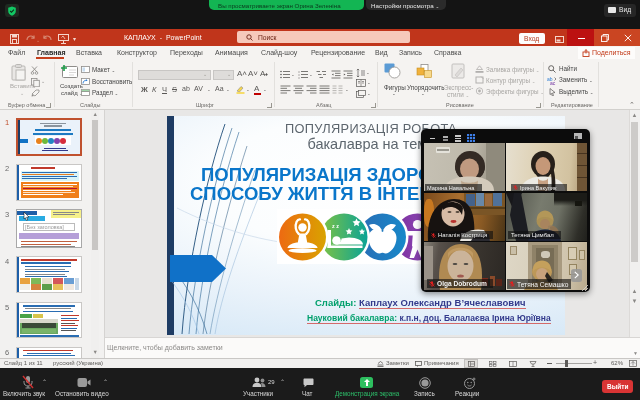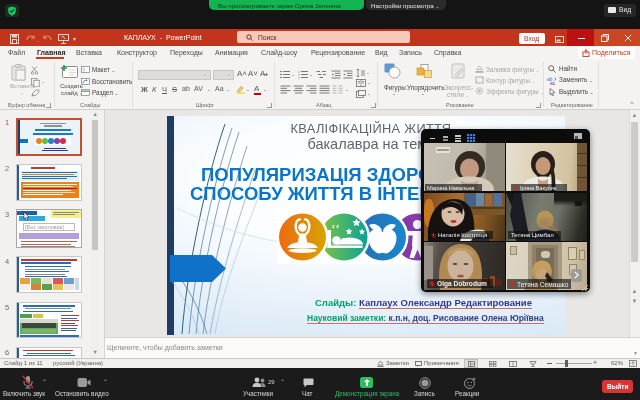--- a/index.html
+++ b/index.html
@@ -418,21 +418,21 @@
   <path d="M29 218 C34 158 52 76 72 16" fill="none" stroke="#2a6496" stroke-width="0.6"></path>
   <path d="M36 218 C42 165 60 92 80 30" fill="none" stroke="#1f4e79" stroke-width="0.5"></path>
   <path d="M43 218 C50 175 68 112 88 54" fill="none" stroke="#4d7da5" stroke-width="0.5"></path>
   <path d="M48 218 C54 180 72 130 92 80" fill="none" stroke="#8fb3d4" stroke-width="0.5"></path>
 
   <path d="M4 150 C20 170 32 190 40 218" fill="none" stroke="#27608f" stroke-width="0.6"></path>
   <path d="M4 164 C16 180 26 198 32 218" fill="none" stroke="#9dc3e6" stroke-width="0.6"></path>
   <path d="M10 92 C50 112 90 124 128 128" fill="none" stroke="#c9d9ea" stroke-width="0.7"></path>
 </svg>
 
-<div class="tx" style="left:167px;top:120.5px;width:408px;text-align:center;font-size:12.8px;letter-spacing:0.3px;color:#5d666e;">КВАЛІФІКАЦІЙНА ЖИТТЯ</div>
+<div class="tx" style="left:167px;top:120.5px;width:408px;text-align:center;font-size:12.8px;letter-spacing:0.3px;color:#5d666e;">ПОПУЛЯРИЗАЦІЯ РОБОТА</div>
 <div class="tx" style="left:167px;top:135.5px;width:408px;text-align:center;font-size:14.5px;color:#5d666e;">бакалавра на тему</div>
 <div class="tx" style="left:201px;top:166px;font-size:18.5px;line-height:1;font-weight:bold;color:#0a76ca;">ПОПУЛЯРИЗАЦІЯ ЗДОРОВОГО</div>
 <div class="tx" style="left:190px;top:185px;font-size:18.5px;line-height:1;font-weight:bold;color:#0a76ca;">СПОСОБУ ЖИТТЯ В ІНТЕРНЕТІ</div>
 
 <div class="abs" style="left:277px;top:209px;width:203px;height:55px;background:#fff;"></div>
 <svg class="abs" style="left:270px;top:205px;" width="220" height="64" viewBox="0 0 220 64">
   <defs>
     <linearGradient id="g1" x1="0" y1="0" x2="1" y2="0">
         <stop offset="0" stop-color="#ed6a12"></stop>
         <stop offset="1" stop-color="#d9a300"></stop>
@@ -485,22 +485,22 @@
   <path d="M36.2 29 C39.2 26.5 40.4 21 38.4 16.8 C37.6 15.2 36.2 14.2 35 14.4" fill="none" stroke="#fff" stroke-width="2.3" stroke-linecap="round"></path>
   <path d="M29.5 28.5 H35.5 L37.5 39 H27.5 Z" fill="#fff"></path>
   <path d="M26.5 37.5 C20.5 38.5 17.5 41 17.5 43 L47.5 43 C47.5 41 44.5 38.5 38.5 37.5 Z" fill="#fff"></path>
   <ellipse cx="32.5" cy="45.6" rx="14" ry="2.3" fill="#fff"></ellipse>
 </svg>
 
 <svg class="abs" style="left:170px;top:255px;" width="56" height="27" viewBox="0 0 56 27">
     <path d="M0 0 H42 L56 13.5 L42 27 H0 Z" fill="#1071c8"></path>
   </svg>
 
-<div class="tx" style="left:315px;top:297px;font-size:9.5px;font-weight:bold;"><span style="color:#00a06c;">Слайды: </span><span style="color:#333a8c;border-bottom:1px solid #d46a6a;">Каплаух Олександр Редактирование</span></div>
-<div class="tx" style="left:307px;top:312.5px;font-size:8.5px;font-weight:bold;"><span style="color:#00a06c;border-bottom:1px solid #d46a6a;">Науковий заметки:</span><span style="color:#333a8c;border-bottom:1px solid #d46a6a;"> к.п.н, доц. Рисование Олена Юріївна</span></div>
+<div class="tx" style="left:315px;top:297px;font-size:9.5px;font-weight:bold;"><span style="color:#00a06c;">Слайды: </span><span style="color:#333a8c;border-bottom:1px solid #d46a6a;">Каплаух Олександр Вʼячеславович</span></div>
+<div class="tx" style="left:307px;top:312.5px;font-size:8.5px;font-weight:bold;"><span style="color:#00a06c;border-bottom:1px solid #d46a6a;">Науковий бакалавра:</span><span style="color:#333a8c;border-bottom:1px solid #d46a6a;"> к.п.н, доц. Балалаєва Ірина Юріївна</span></div>
 
 <div class="abs" style="left:629px;top:110px;width:11px;height:227px;background:#f1f0ef;border-left:1px solid #dcdad8;"></div>
 <div class="tx" style="left:631.5px;top:112px;font-size:6px;color:#8a8886;">▲</div>
 <div class="abs" style="left:631px;top:122px;width:7px;height:140px;background:#cdcbc9;"></div>
 <div class="tx" style="left:631.5px;top:288px;font-size:6px;color:#8a8886;">▲</div>
 <div class="tx" style="left:631.5px;top:298px;font-size:6px;color:#8a8886;">▼</div>
 
 <div class="abs" style="left:105px;top:337px;width:535px;height:21px;background:#fbfaf9;border-top:1px solid #d8d6d4;"></div>
 <div class="tx" style="left:107px;top:344px;font-size:7px;color:#8b8987;">Щелкните, чтобы добавить заметки</div>
 <div class="tx" style="left:633px;top:350px;font-size:5px;color:#8b8987;">▼</div>

